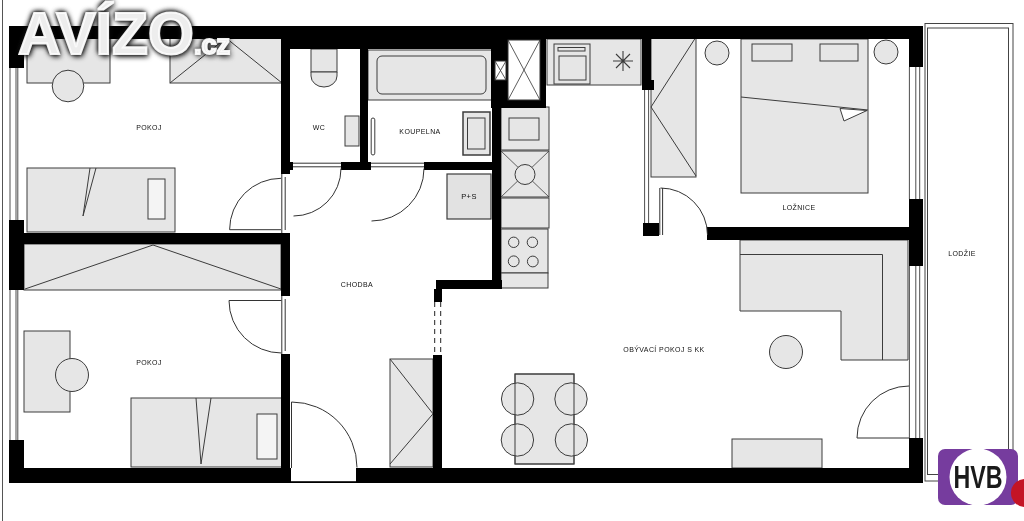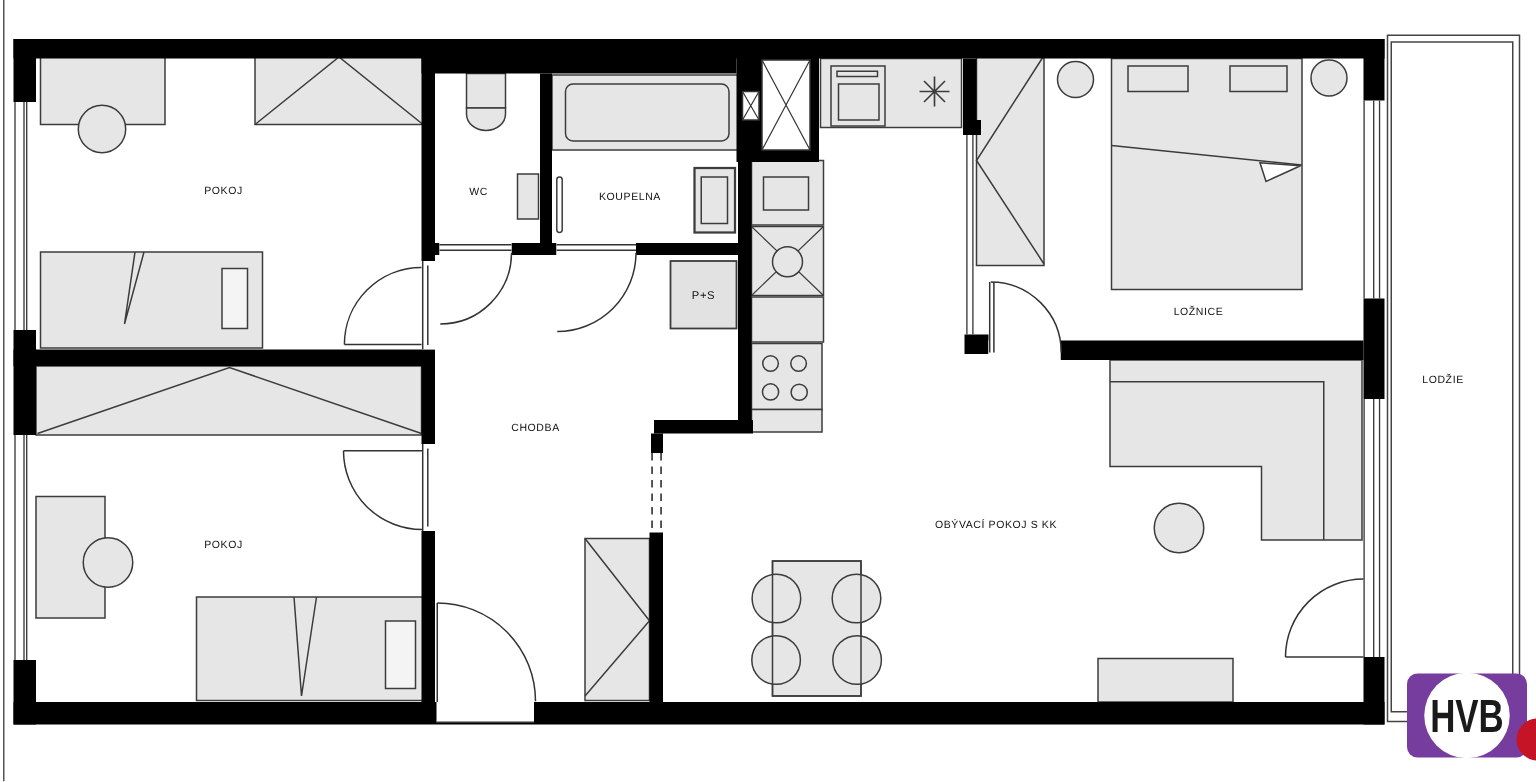--- a/index.html
+++ b/index.html
@@ -325,13 +325,14 @@
     <rect x="938" y="449" width="80" height="56" rx="7" fill="#763c9e"></rect>
 
     <circle cx="978" cy="477" r="28.5" fill="#fff"></circle>
 
     <text x="978" y="488" text-anchor="middle" font-family="Liberation Sans, sans-serif" font-weight="bold" font-size="31px" fill="#1a1a1a" transform="translate(978,0) scale(0.75,1) translate(-978,0)">HVB</text>
 
     <circle cx="1025" cy="493" r="14" fill="#c41425"></circle>
   </g>
 </svg>
 
+<div id="avizo">AVÍZO<span class="cz">.cz</span></div>
 </div>
 
 </body></html>

